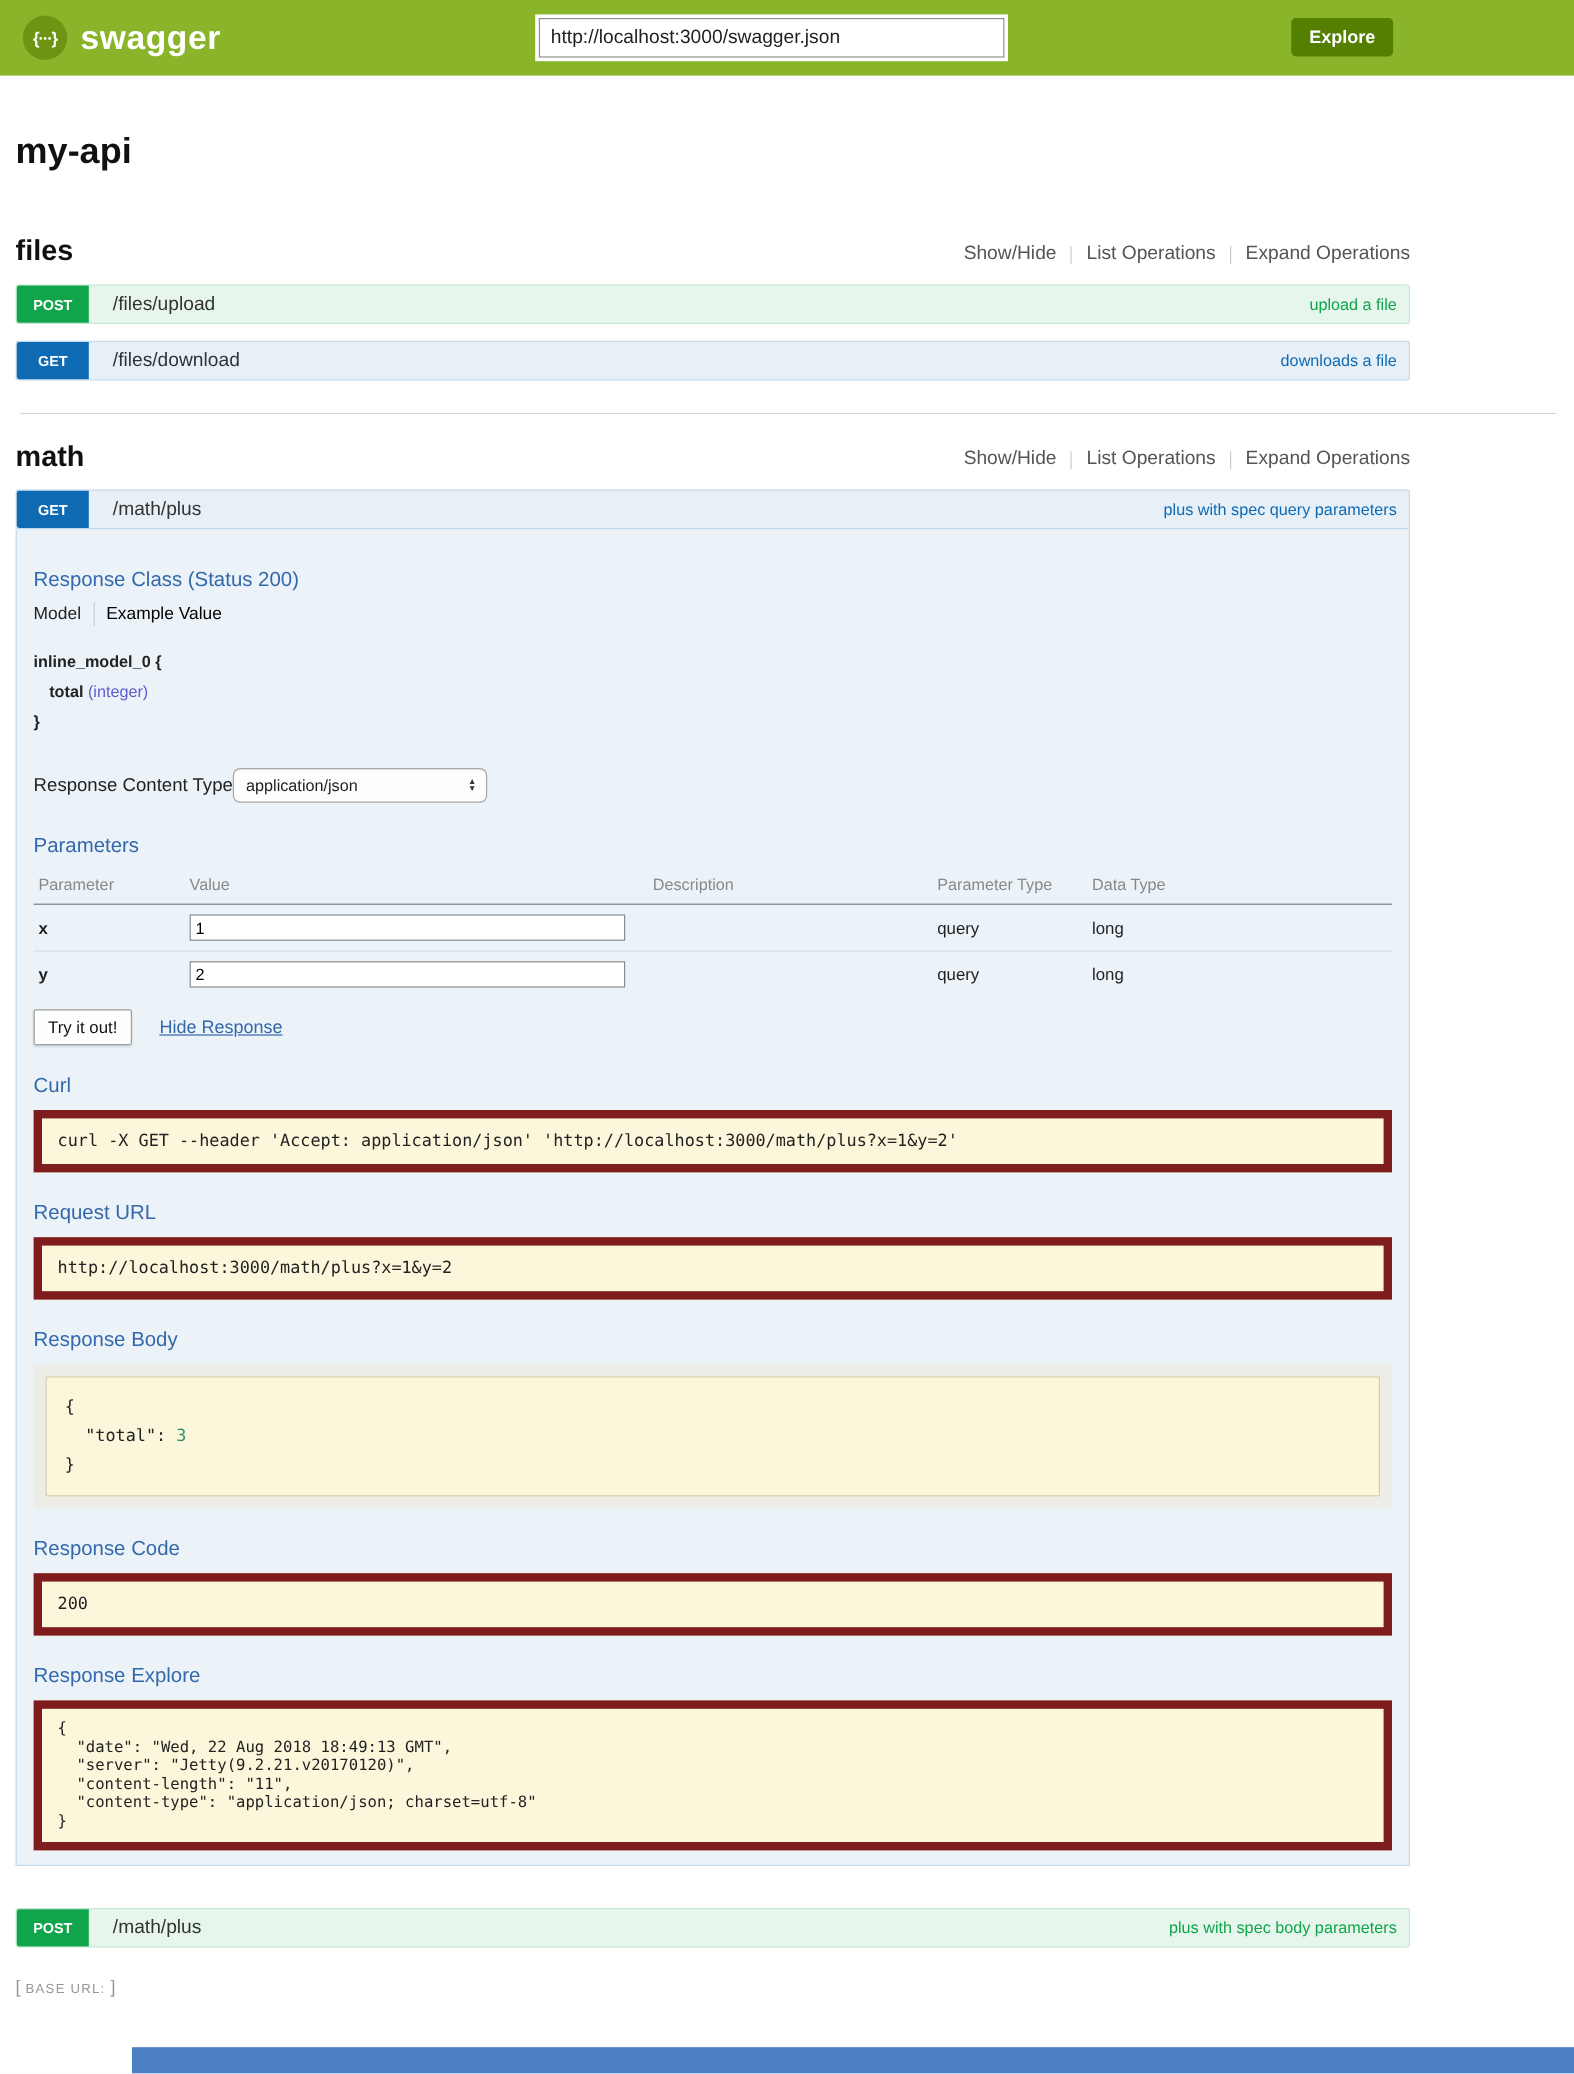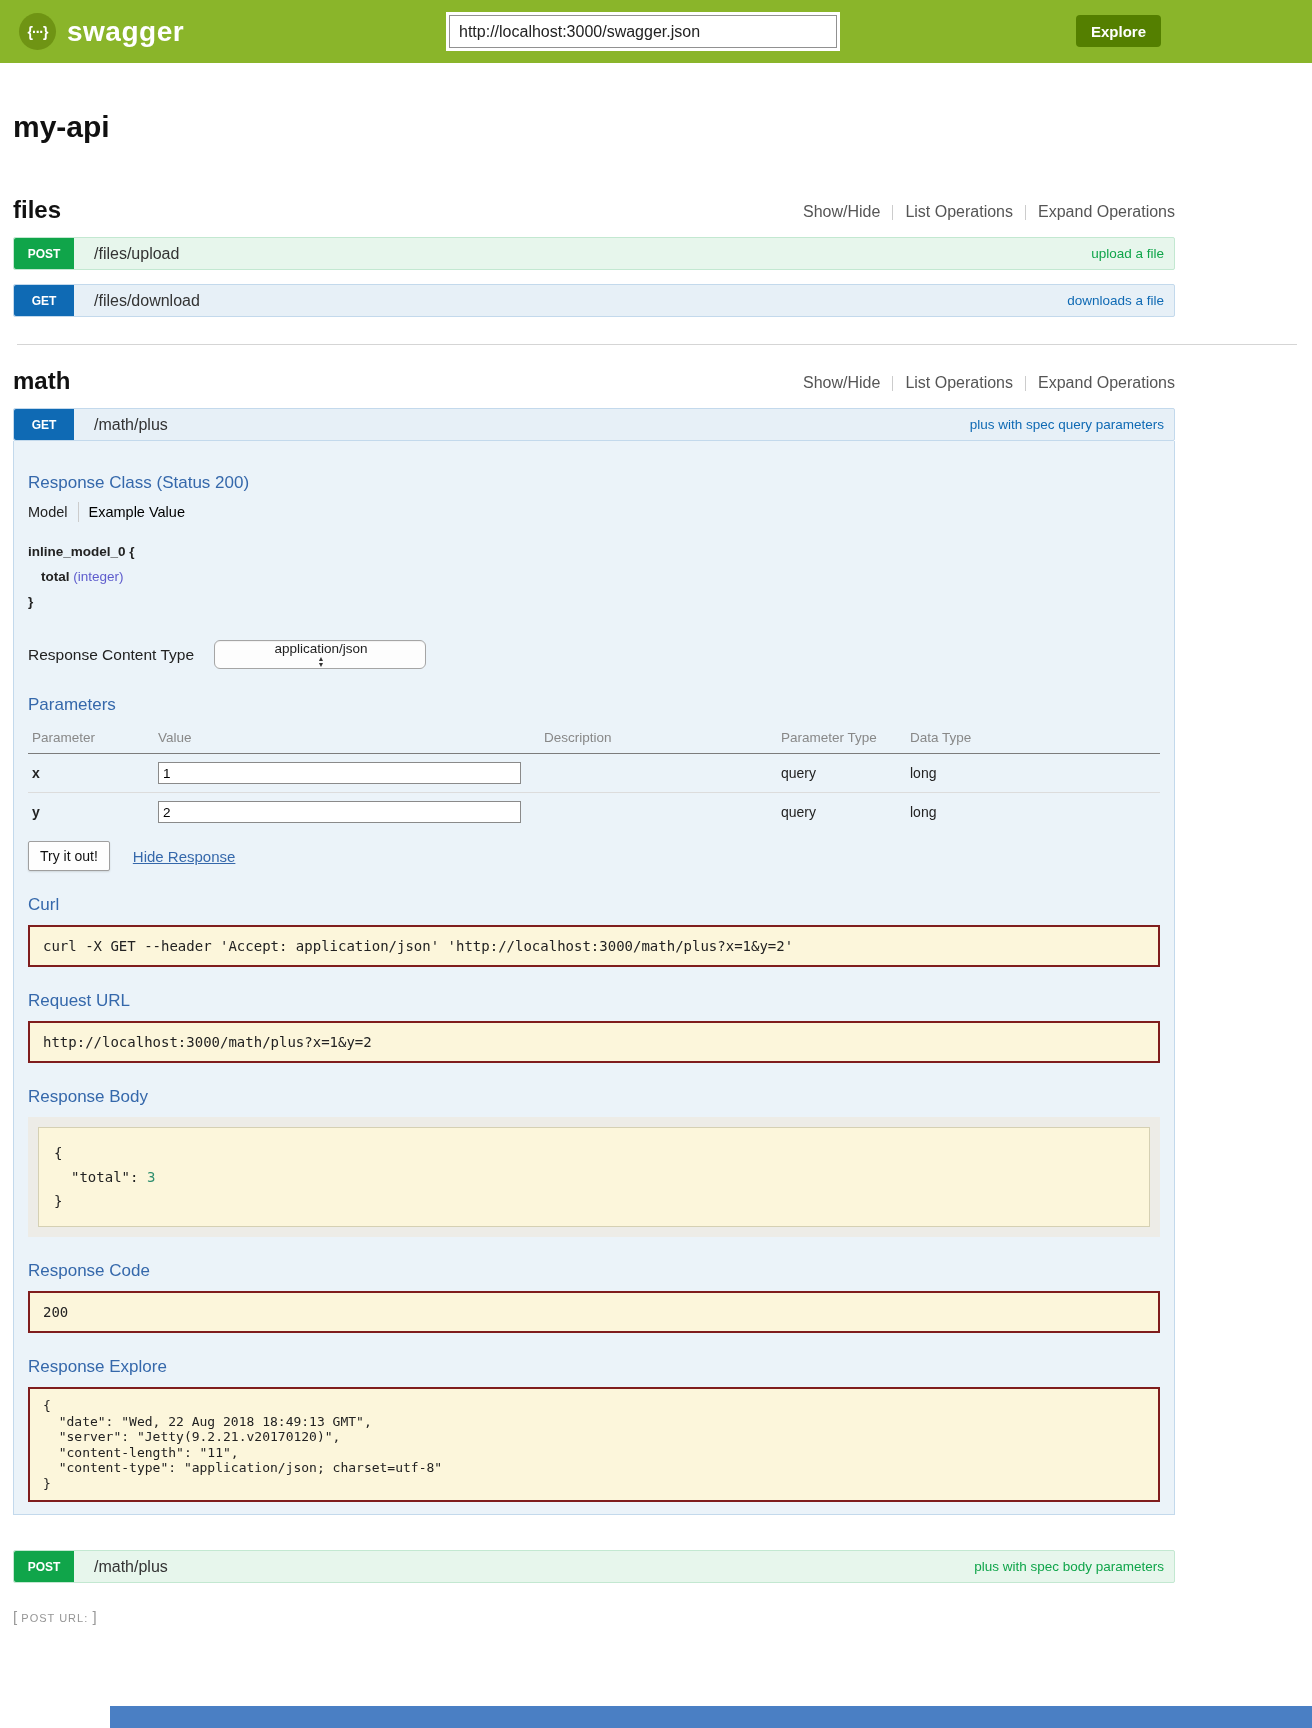--- a/index.html
+++ b/index.html
@@ -55,42 +55,42 @@
   .tab-example { color:#000000; cursor:pointer; }
 
   .model-sig { margin-top:17px; font-size:13.5px; color:#222; line-height:25px; }
   .model-sig .bold { font-weight:bold; }
   .model-prop { padding-left:13px; }
   .prop-type { color:#5e5ccd; }
 
   .rct-row { display:flex; align-items:center; margin-top:26px; }
   .rct-label { font-size:15.5px; color:#222; }
   .select-box { display:flex; align-items:center; justify-content:space-between; width:212px; height:29px;
-    border:1px solid #a5a5a5; border-radius:6px; background:#fdfdfd; margin-left:20px; padding:0 8px 0 10px;
-    font-size:13.5px; color:#222; cursor:pointer; box-shadow:inset 0 1px 1px rgba(0,0,0,0.05);flex-direction:column; }
+    border:1px solid #a5a5a5; border-radius:6px; background:#fdfdfd; margin-left:0; padding:0 8px 0 10px;
+    font-size:13.5px; color:#222; cursor:pointer; box-shadow:inset 0 1px 1px rgba(0,0,0,0.05); }
   .select-arrows { display:flex; flex-direction:column; font-size:7px; color:#333; line-height:6px; }
 
   .params-heading { margin-top:26px; }
   .params-table { width:100%; border-collapse:collapse; margin-top:9px; }
   .params-table th { text-align:left; font-weight:normal; color:#888; font-size:13.5px; padding:6px 4px 8px 4px;
     border-bottom:1px solid #7c7c7c; }
   .params-table td { padding:8px 4px; font-size:14px; color:#222; vertical-align:middle; }
   .col-name { width:126px; } .col-value { width:386px; } .col-desc { width:237px; } .col-ptype { width:129px; }
   .p-name { font-weight:bold; }
   .p-input { width:363px; height:22px; border:1px solid #8a8a8a; font-size:13.5px; padding:1px 4px;
     font-family:"Liberation Sans", sans-serif; }
   .row-x td { border-bottom:1px solid #dcdcdc; }
 
   .try-row { display:flex; align-items:center; margin-top:10px; }
   .try-btn { background:#fefefe; border:1px solid #9f9f9f; border-radius:2px; padding:6px 11px; font-size:14px;
     color:#111; cursor:pointer; box-shadow:0 1px 2px rgba(0,0,0,0.12); font-family:"Liberation Sans", sans-serif; }
   .hide-response { margin-left:23px; color:#3568ab; font-size:15px; text-decoration:underline; cursor:pointer; }
 
   .blk { margin-top:24px; }
-  .code-box { margin-top:10px; background:#fcf6db; border:2px solid #7f1d1d; padding:11px 13px;
+  .code-box { margin-top:10px; background:#fcf6db; border:7px solid #7f1d1d; padding:11px 13px;
     font-family:"DejaVu Sans Mono", monospace; font-size:14px; color:#222; }
 
   .resp-body-outer { margin-top:10px; background:#edece7; padding:10px; }
   .resp-body-inner { background:#fcf6db; border:1px solid #d5d0b3; padding:13px 15px;
     font-family:"DejaVu Sans Mono", monospace; font-size:14px; color:#222; line-height:24px; }
   .code-indent { padding-left:17px; }
   .num-val { color:#2f8f6f; }
 
   .headers-box { font-size:13px; line-height:15.5px; padding:9px 13px; white-space:pre; }
 
@@ -263,17 +263,17 @@
     </div>
 
   </div>
 
   <div class="op-row post">
     <span class="method-badge">POST</span>
     <a class="op-path">/math/plus</a>
     <a class="op-summary green">plus with spec body parameters</a>
   </div>
 
-  <div class="base-url"><span>[ </span><span class="lbl">POST URL:</span><span> ]</span></div>
+  <div class="base-url"><span>[ </span><span class="lbl">BASE URL:</span><span> ]</span></div>
 
 </div>
 
 <div class="partial-bottom-bar"></div>
 
 </body></html>

